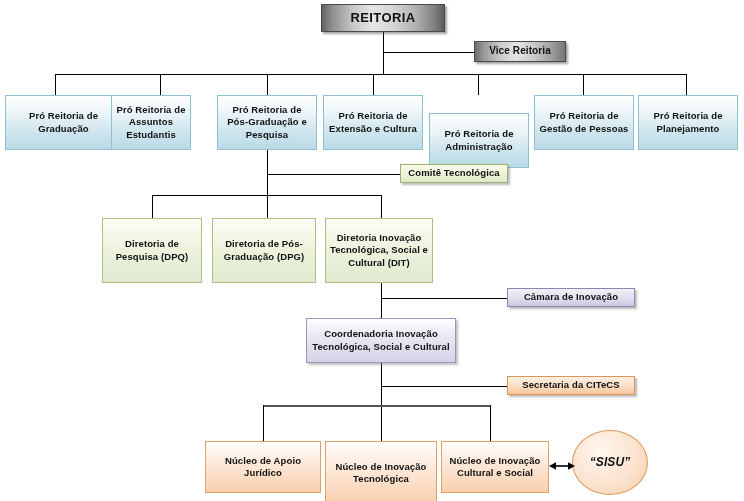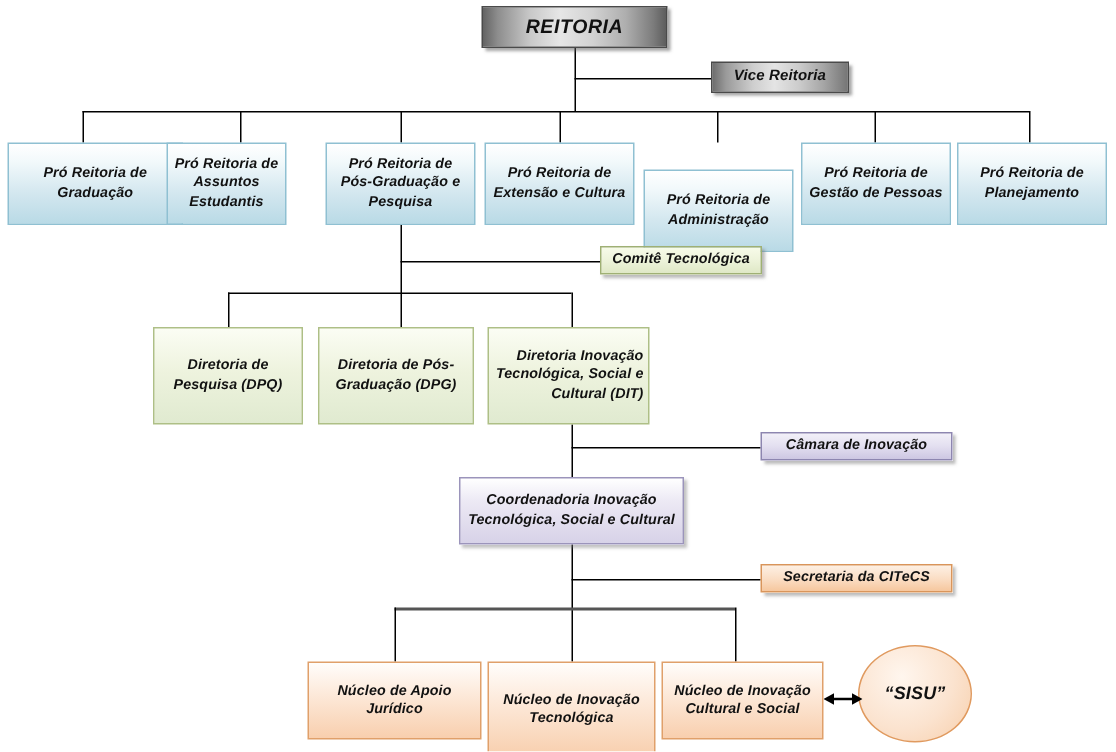--- a/index.html
+++ b/index.html
@@ -26,21 +26,20 @@
     align-items: center;
     justify-content: center;
     text-align: center;
     font-size: 9.5px;
     font-weight: bold;
     color: #111111;
     line-height: 12.5px;
     letter-spacing: 0.1px;
     padding: 2px 3px;
     z-index: 5;
-    font-style: italic;
   }
   .node span { display: block; width: 100%; }
 
   
   .n-root {
     background: linear-gradient(to right,
         #636363 0%, #8d8d8d 8%, #c9c9c9 26%, #e6e6e6 42%,
         #d2d2d2 60%, #aeaeae 78%, #7c7c7c 93%, #5d5d5d 100%);
     border: 1px solid #4a4a4a;
     box-shadow: 2px 2px 2px rgba(90,90,90,0.55);
@@ -197,21 +196,21 @@
   <div class="node n-green-pill" style="left:400px; top:164px; width:108px; height:19px;">
     <span>Comitê Tecnológica</span>
   </div>
 
   <div class="node n-green" style="left:102px; top:218px; width:100px; height:65px;">
     <span>Diretoria de Pesquisa (DPQ)</span>
   </div>
   <div class="node n-green" style="left:212px; top:218px; width:104px; height:65px;">
     <span>Diretoria de Pós-Graduação (DPG)</span>
   </div>
-  <div class="node n-green" style="left:325px; top:218px; width:108px; height:65px;text-align:right;">
+  <div class="node n-green" style="left:325px; top:218px; width:108px; height:65px;">
     <span>Diretoria Inovação Tecnológica, Social e Cultural (DIT)</span>
   </div>
 
   <div class="node n-purple-pill" style="left:507px; top:288px; width:128px; height:19px;">
     <span>Câmara de Inovação</span>
   </div>
 
   <div class="node n-purple" style="left:306px; top:318px; width:150px; height:45px;">
     <span>Coordenadoria Inovação Tecnológica, Social e Cultural</span>
   </div>

